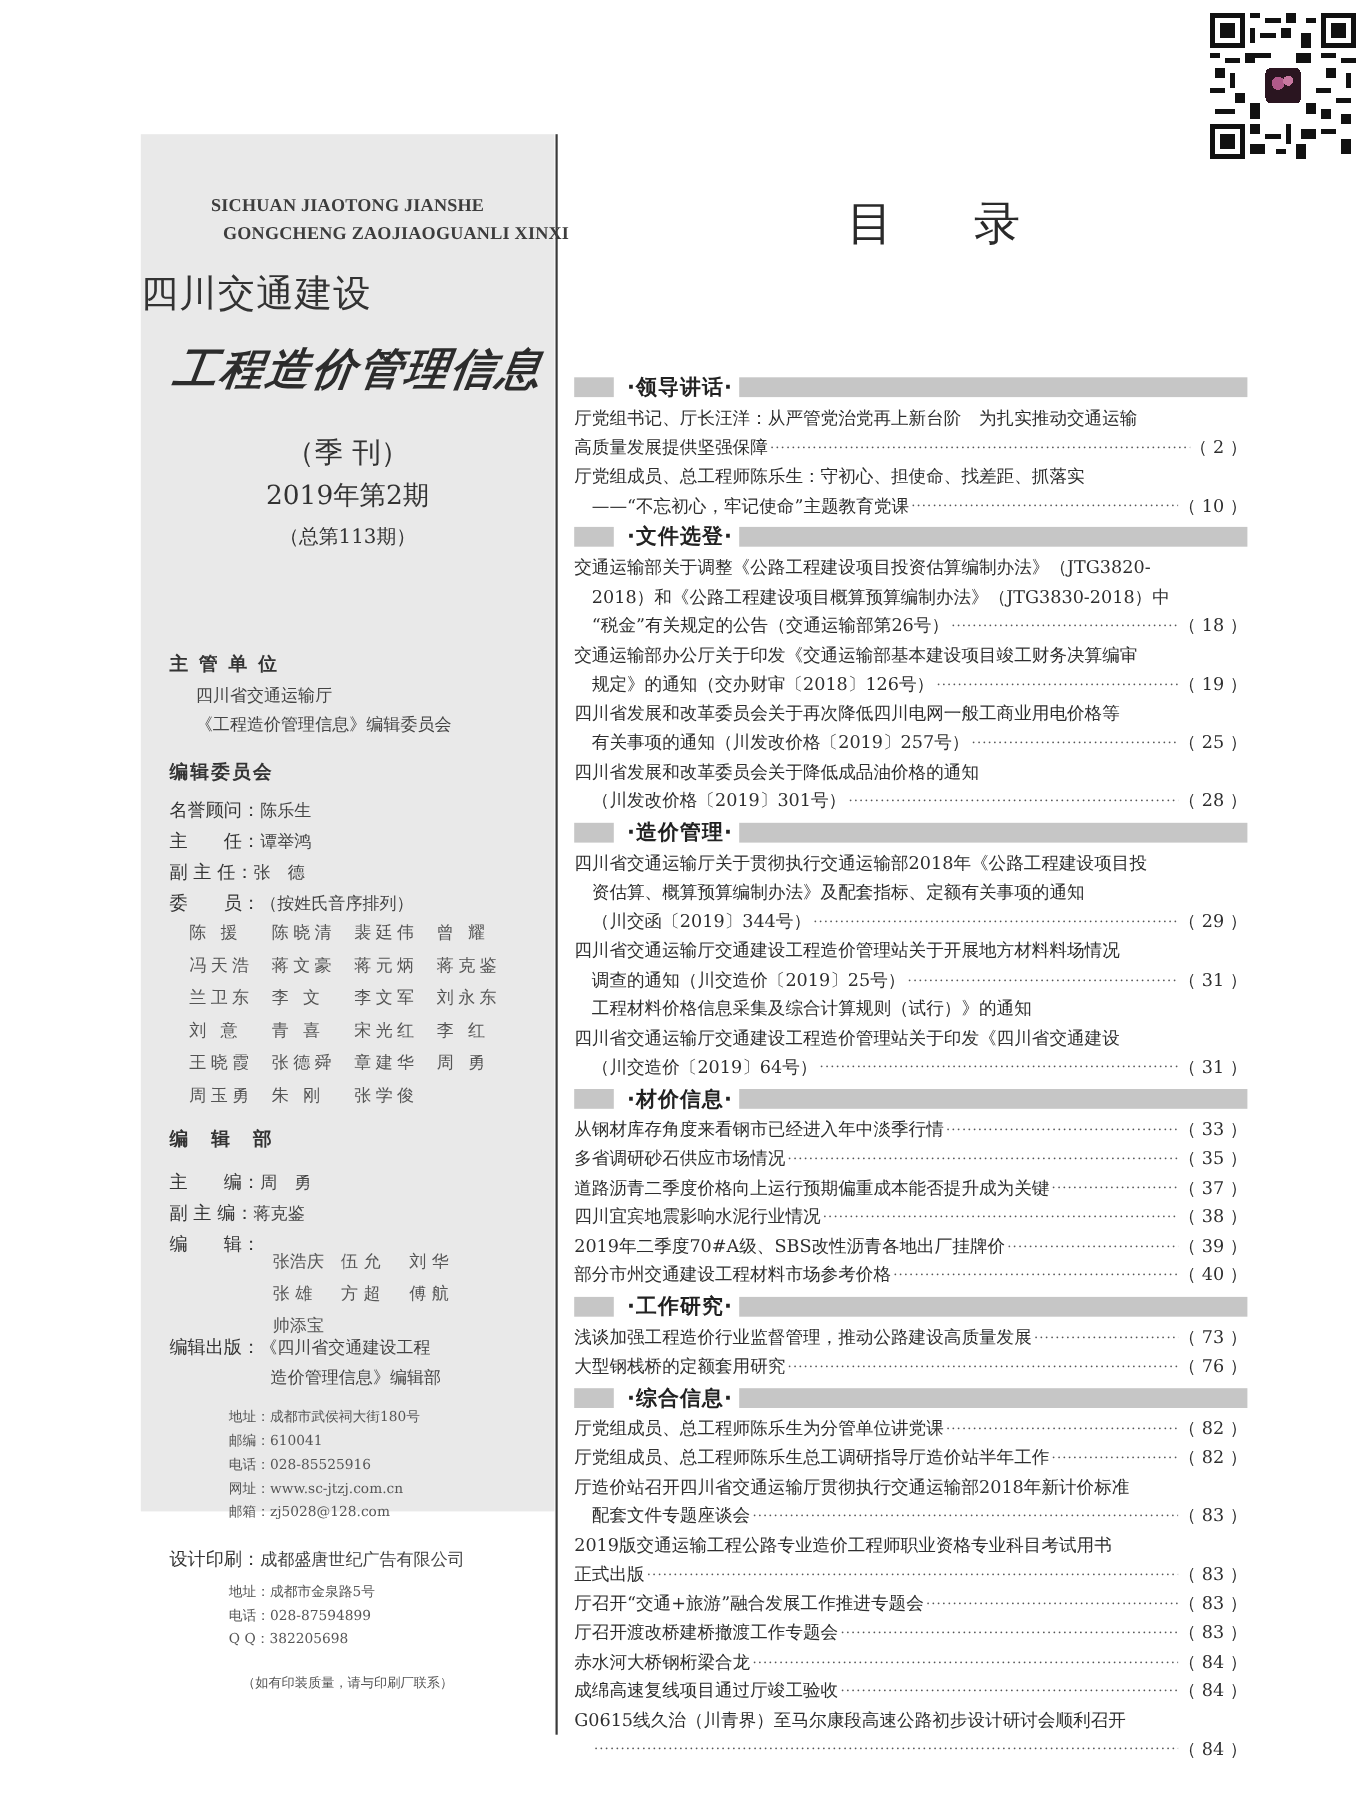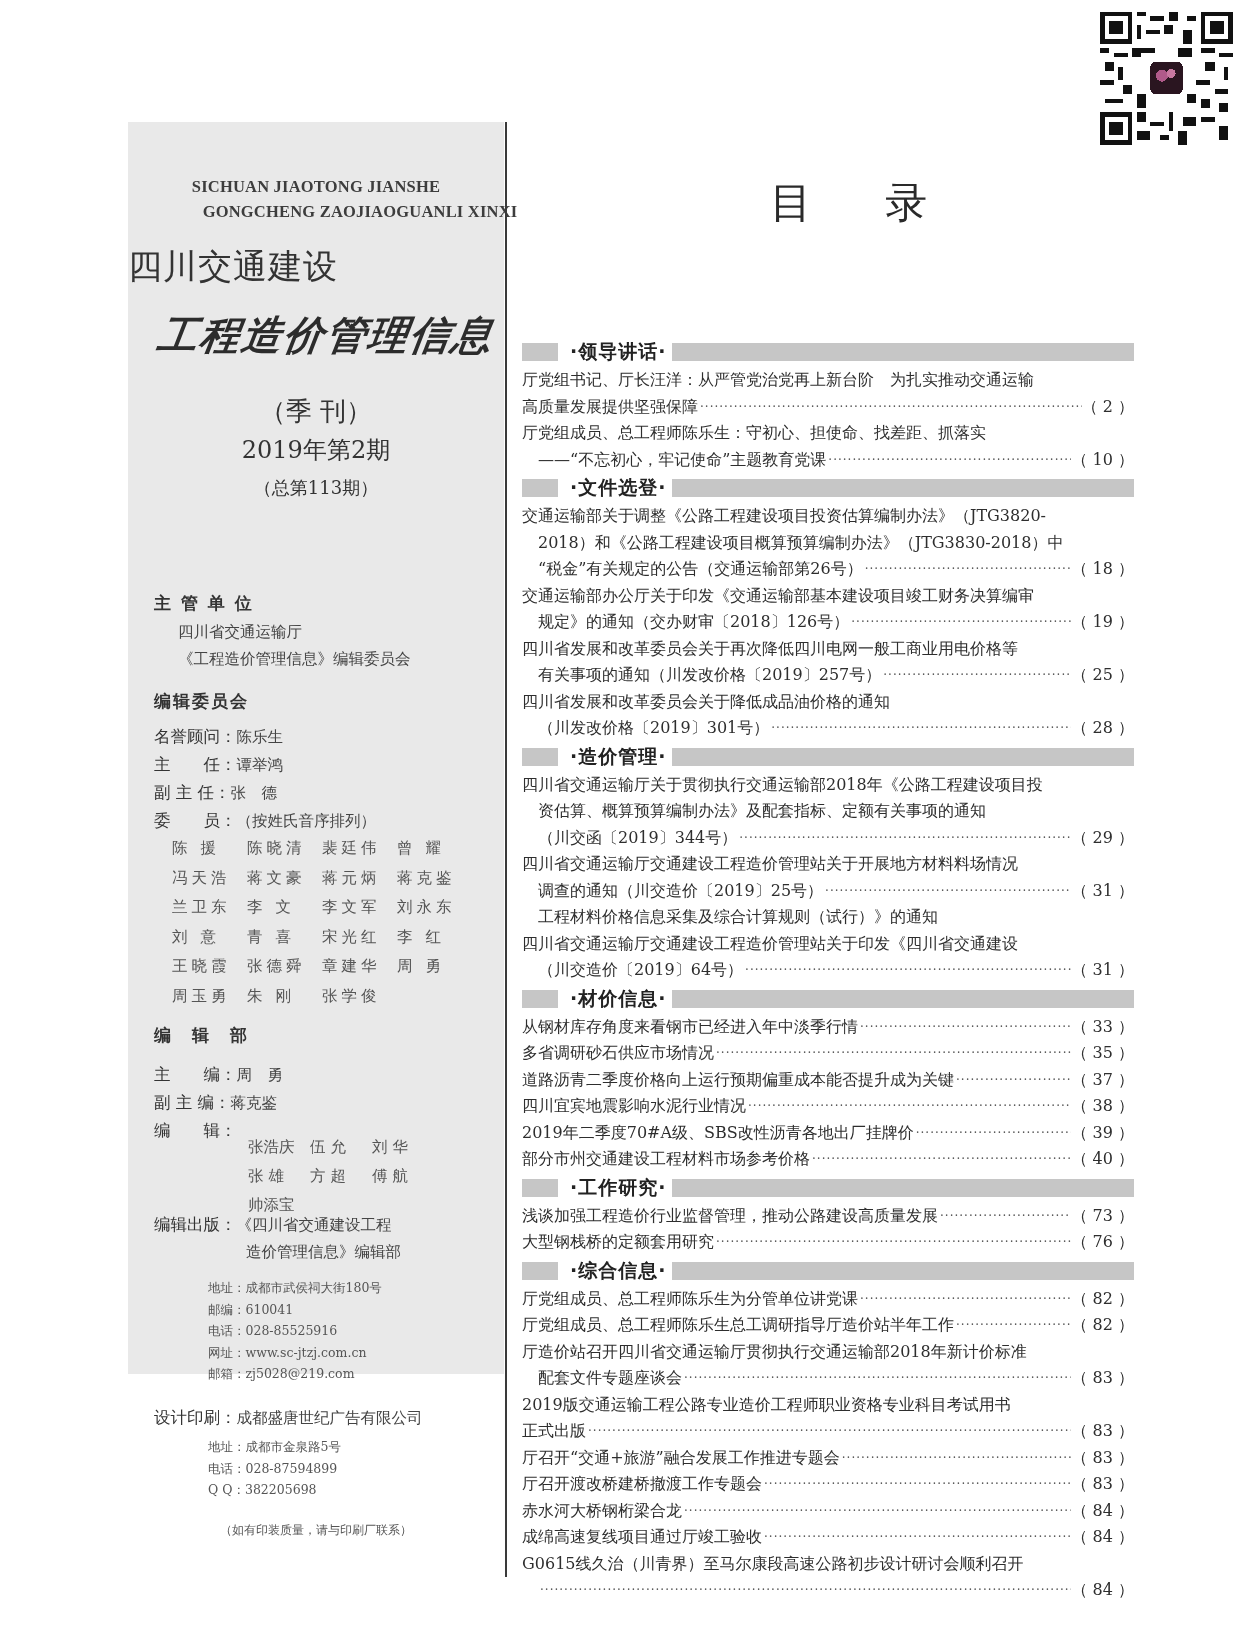--- a/index.html
+++ b/index.html
@@ -216,21 +216,21 @@
 
   <div class="pline" style="left:26px; top:1092px;">
     <span class="lbl">编辑出版：</span><span>《四川省交通建设工程</span>
   </div>
   <div class="pline" style="left:118px; top:1120px;">造价管理信息》编辑部</div>
   <div class="small-info" style="top:1155px;">
     <div>地址：成都市武侯祠大街180号</div>
     <div>邮编：610041</div>
     <div>电话：028-85525916</div>
     <div>网址：www.sc-jtzj.com.cn</div>
-    <div>邮箱：zj5028@219.com</div>
+    <div>邮箱：zj5028@128.com</div>
   </div>
 
   <div class="pline" style="left:26px; top:1285px;">
     <span class="lbl">设计印刷：</span><span>成都盛唐世纪广告有限公司</span>
   </div>
   <div class="small-info" style="top:1314px;">
     <div>地址：成都市金泉路5号</div>
     <div>电话：028-87594899</div>
     <div>Q Q：382205698</div>
   </div>

